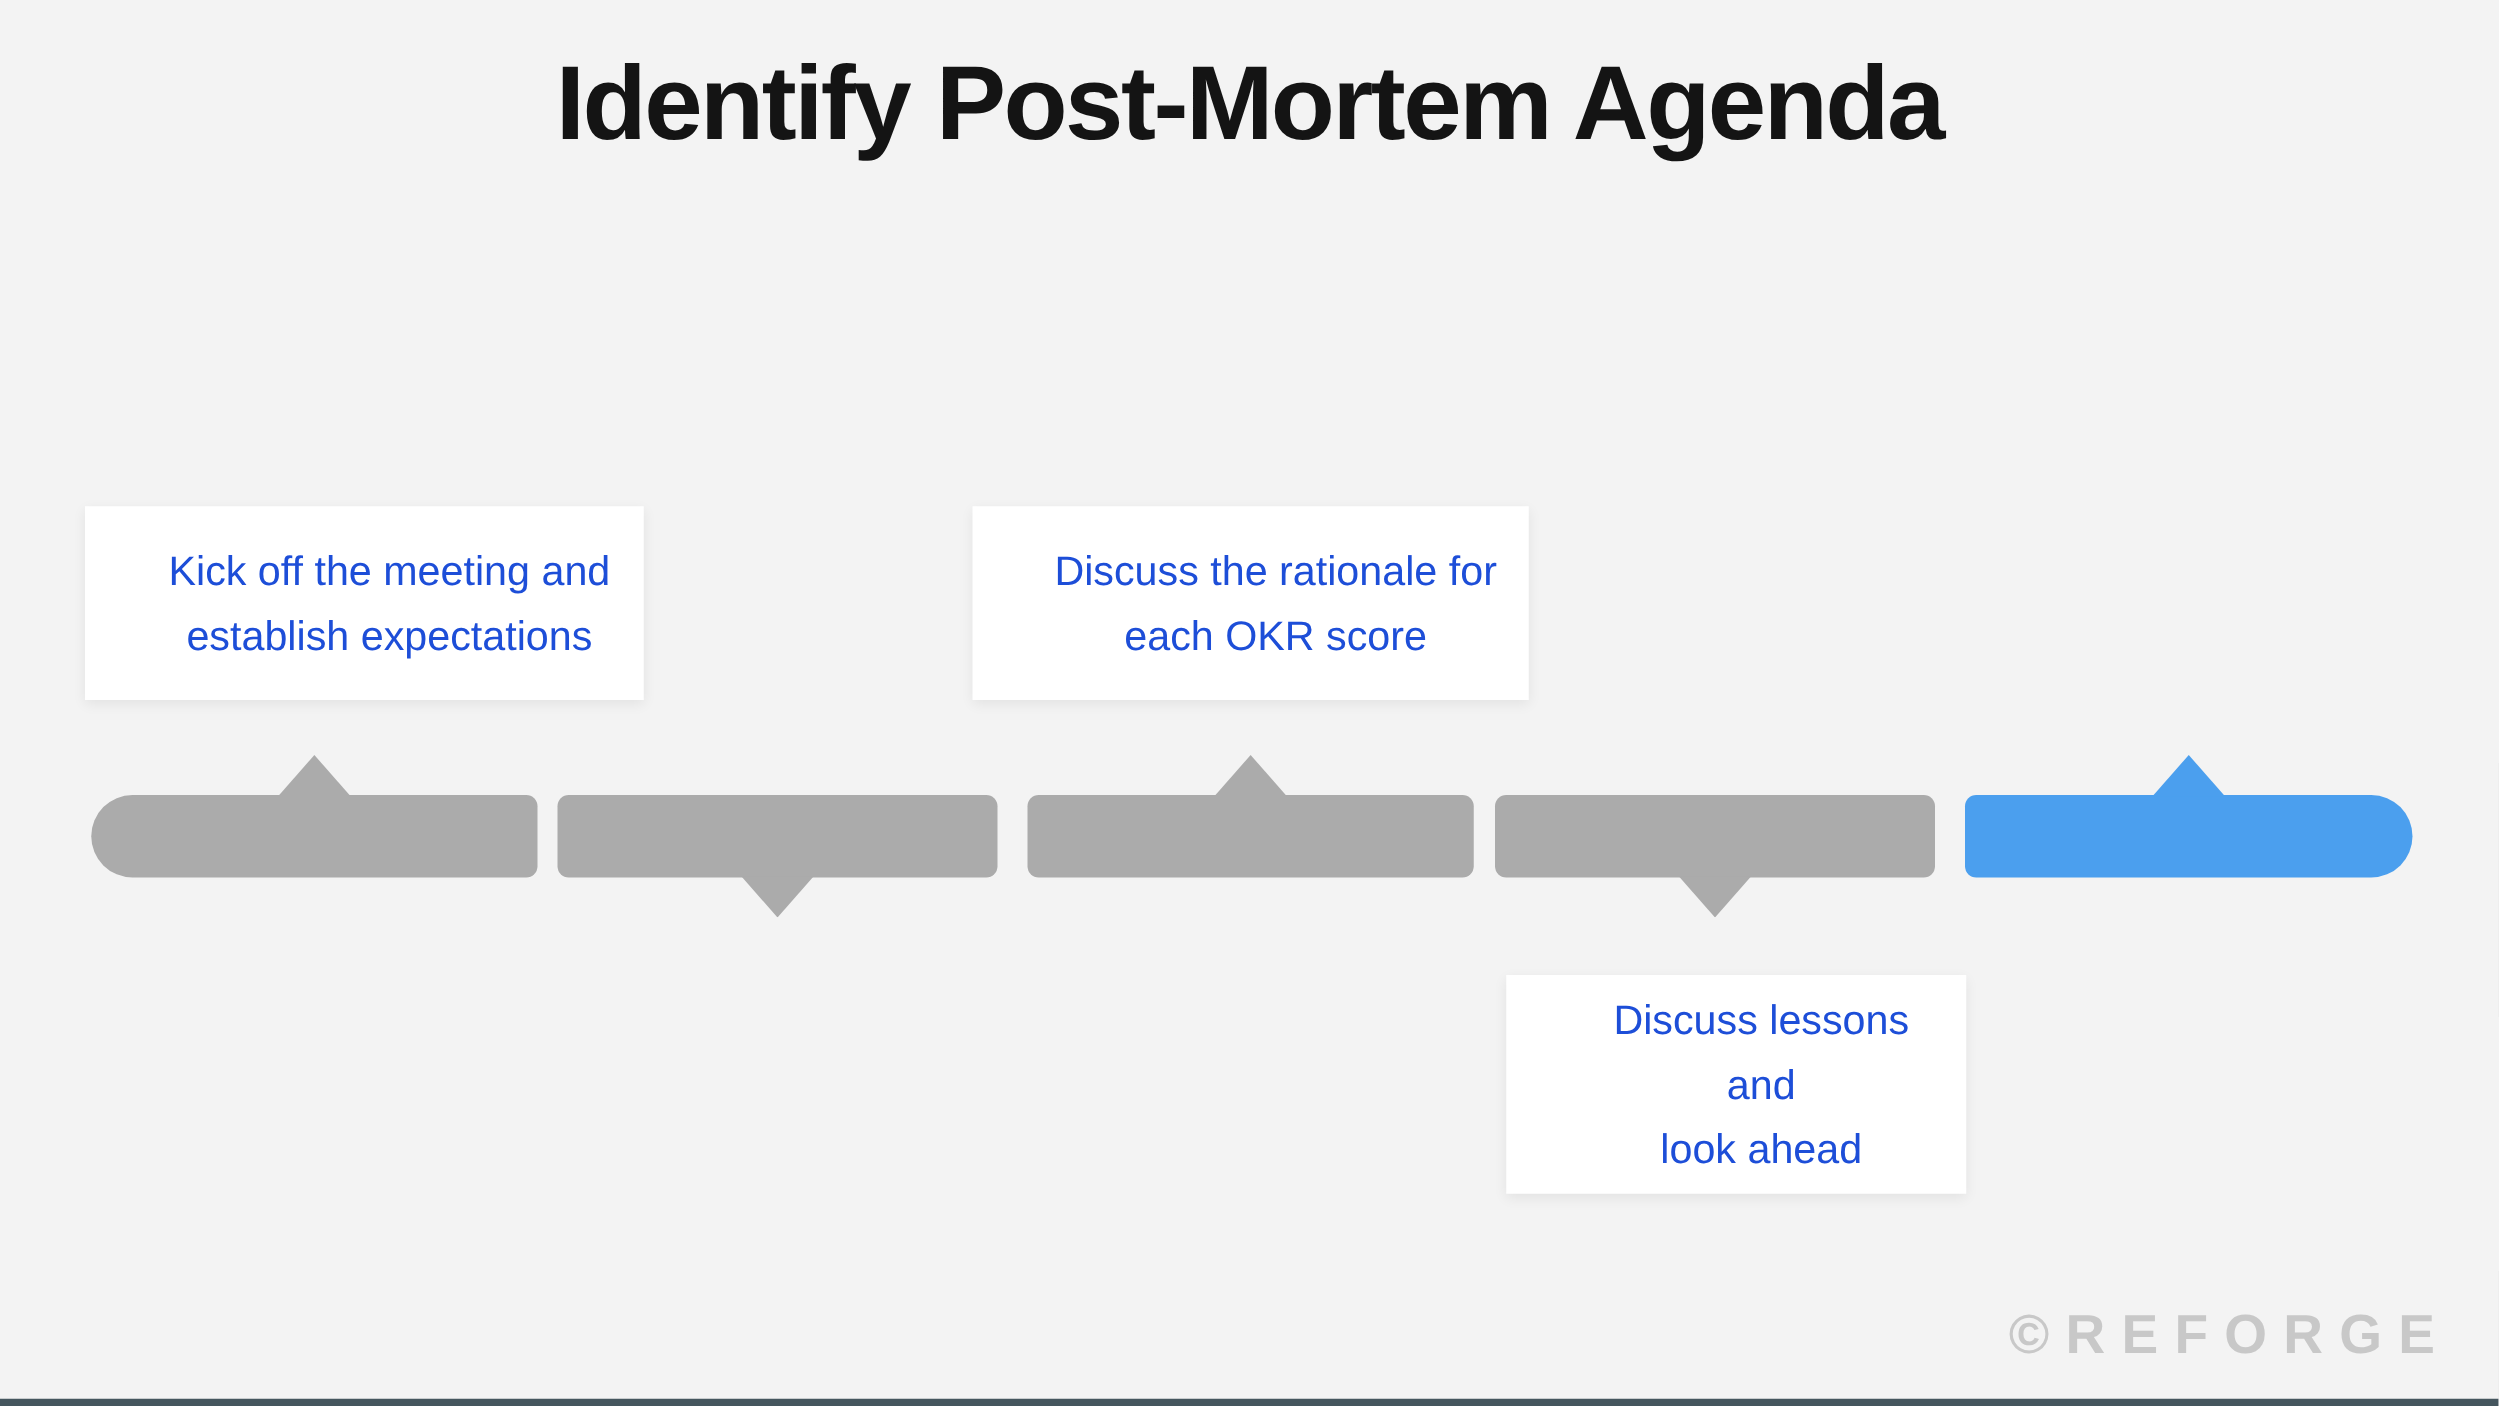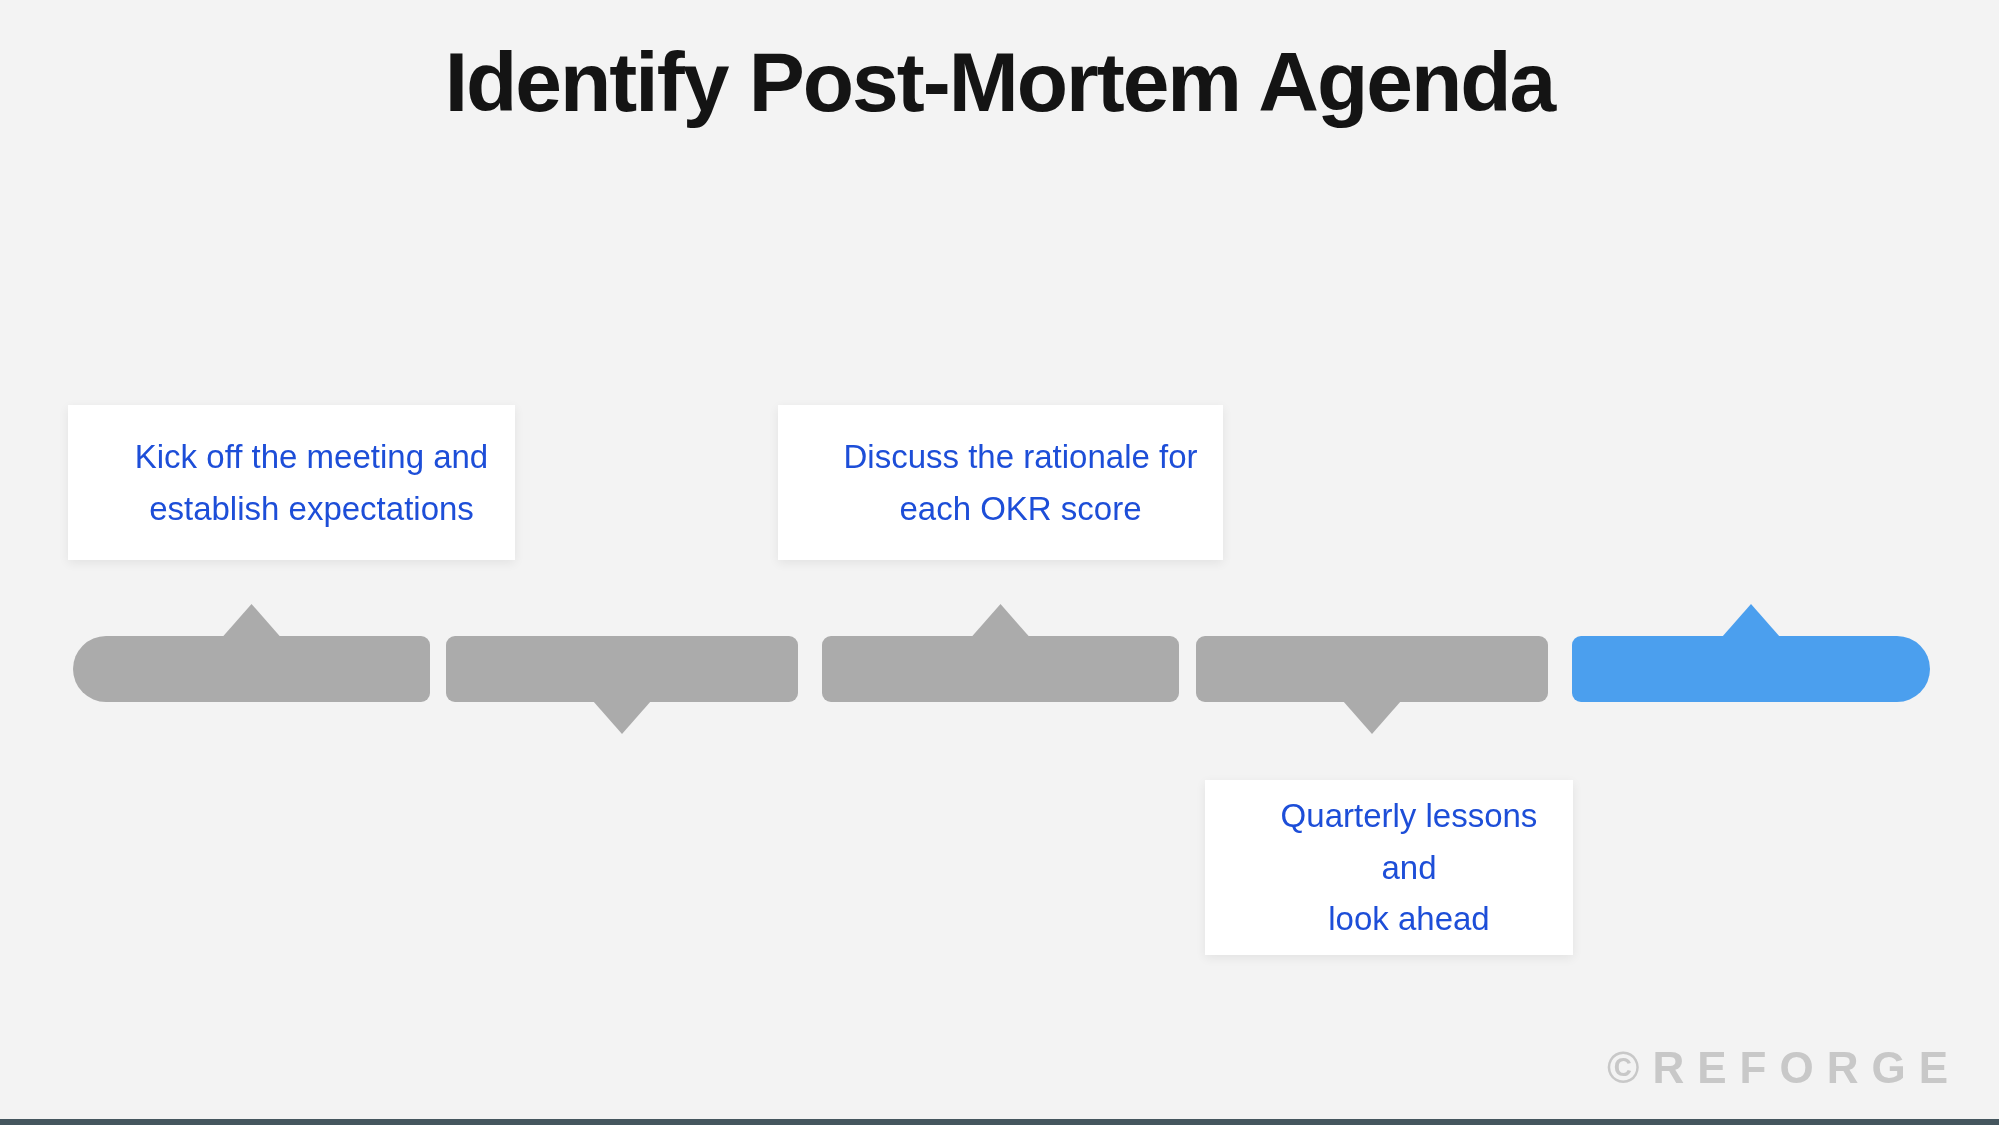--- a/index.html
+++ b/index.html
@@ -120,21 +120,21 @@
 
   <div class="card card-1">
     <div class="card-text">Kick off the meeting and
 establish expectations</div>
   </div>
   <div class="card card-3">
     <div class="card-text">Discuss the rationale for
 each OKR score</div>
   </div>
   <div class="card card-4">
-    <div class="card-text">Quarterly lessons and
+    <div class="card-text">Discuss lessons and
 look ahead</div>
   </div>
 
   <div>
     <div class="segment seg-1 cap-left">
       <div class="pointer up"></div>
     </div>
     <div class="segment seg-2">
       <div class="pointer down"></div>
     </div>

